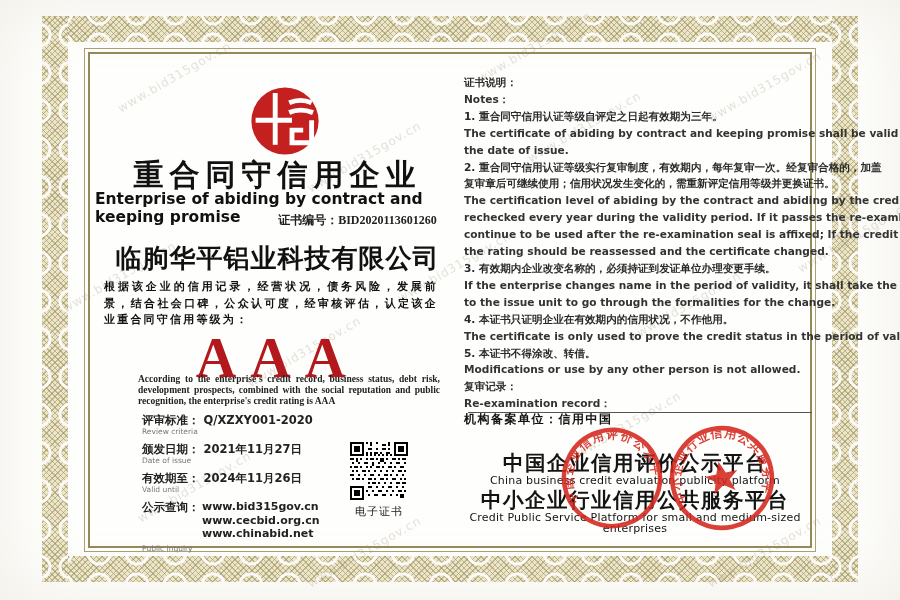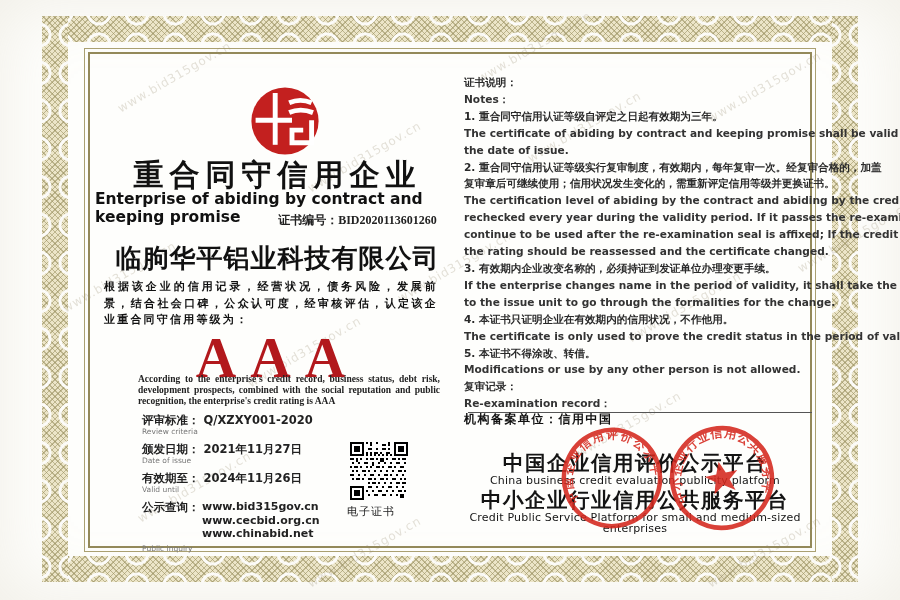--- a/index.html
+++ b/index.html
@@ -41,21 +41,21 @@
           line-height:16.5px;color:#111;text-align:justify;}
   .rating{left:95px;width:365px;top:326px;text-align:center;font-size:56px;font-weight:700;
           letter-spacing:14px;font-family:"Liberation Serif",serif;}
   .enpara{left:138px;width:302px;top:374px;font-size:9.5px;font-weight:700;line-height:11px;
           text-align:justify;color:#222;font-family:"Liberation Serif",serif;}
   .frow{left:142px;width:300px;font-size:11.5px;font-weight:700;color:#222;}
   .frow .val{font-weight:600;margin-left:4px;}
   .fsub{left:142px;font-size:7.5px;color:#777;}
   .urls{left:202px;font-size:11px;font-weight:600;color:#222;line-height:13.5px;}
   .qr{left:350px;top:442px;width:58px;height:58px;}
-  .qrcap{left:328px;top:504px;width:86px;text-align:center;font-size:11px;color:#222;letter-spacing:1px;}
+  .qrcap{left:355px;top:504px;width:86px;text-align:left;font-size:11px;color:#222;letter-spacing:1px;}
   
   .notes{left:464px;top:74px;width:348px;}
   .nl{line-height:16.9px;font-size:10.6px;color:#2a2a2a;white-space:nowrap;}
   .nl-zh{font-weight:600;}
   .nl-en{font-weight:600;color:#333;}
   .nl-re{display:flex;flex-direction:column;}
   .uline{flex:1;border-bottom:1px solid #555;margin:0 0 3px 4px;}
   .registry{left:464px;top:411px;width:348px;display:flex;justify-content:space-between;
             font-size:12px;font-weight:700;letter-spacing:1.5px;color:#111;white-space:nowrap;}
   .platform{left:452px;top:452px;width:366px;text-align:center;color:#141414;}

